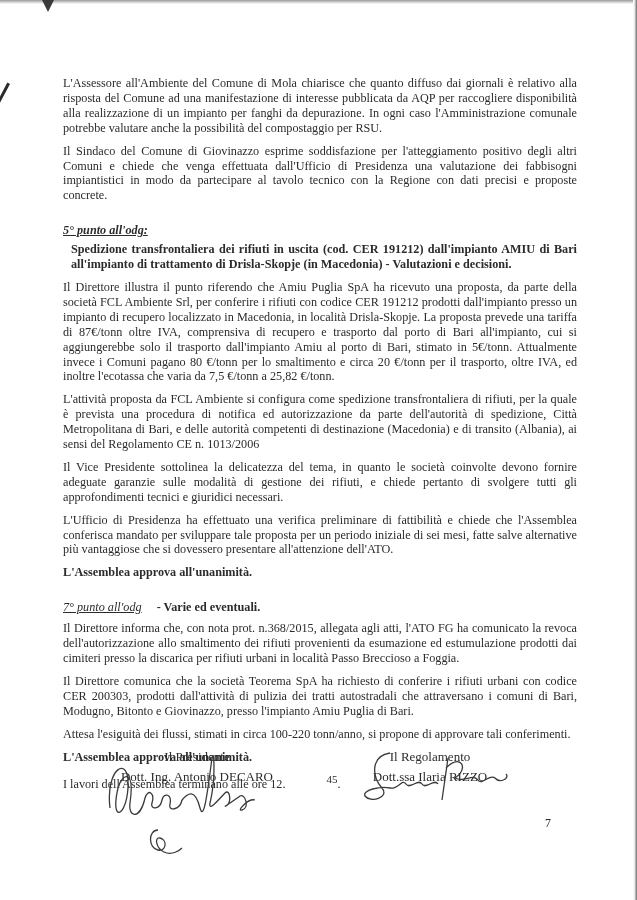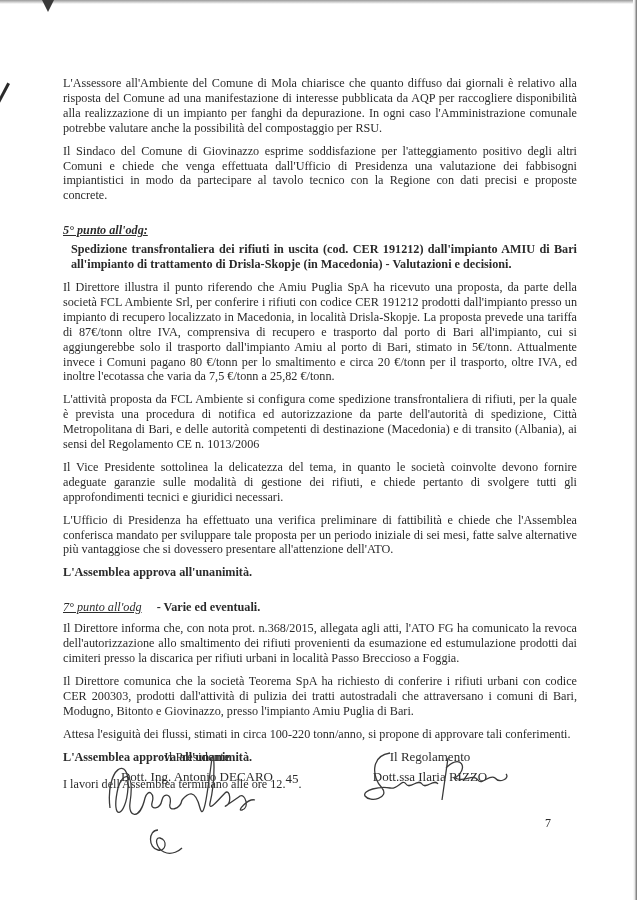--- a/index.html
+++ b/index.html
@@ -32,21 +32,21 @@
   }
   .para { margin:0 0 8px 0; text-align:justify; }
   .bold { font-weight:bold; }
   .heading {
     margin:20px 0 4px 0; font-style:italic; text-decoration:underline; font-weight:bold;
   }
   .subject { font-weight:bold; margin:0 0 8px 8px; text-align:justify; }
   .heading7 { margin:20px 0 6px 0; }
   .heading7 .h-label { font-style:italic; text-decoration:underline; font-weight:normal; }
   .heading7 .h-title { font-weight:bold;margin-left:12px; }
-  sup { font-size:13px; vertical-align:5px; }
+  sup { font-size:11px; vertical-align:5px;margin-left:41px; }
   .sign-block {
     position:absolute; text-align:center; font-size:13px; line-height:20px;
   }
   .sign-presidente { left:112px; top:747px; width:170px; }
   .sign-segretario { left:360px; top:747px; width:140px; }
   .signature { position:absolute; }
   .page-number {
     position:absolute; left:545px; top:816px; font-size:12px;
   }
 </style>

